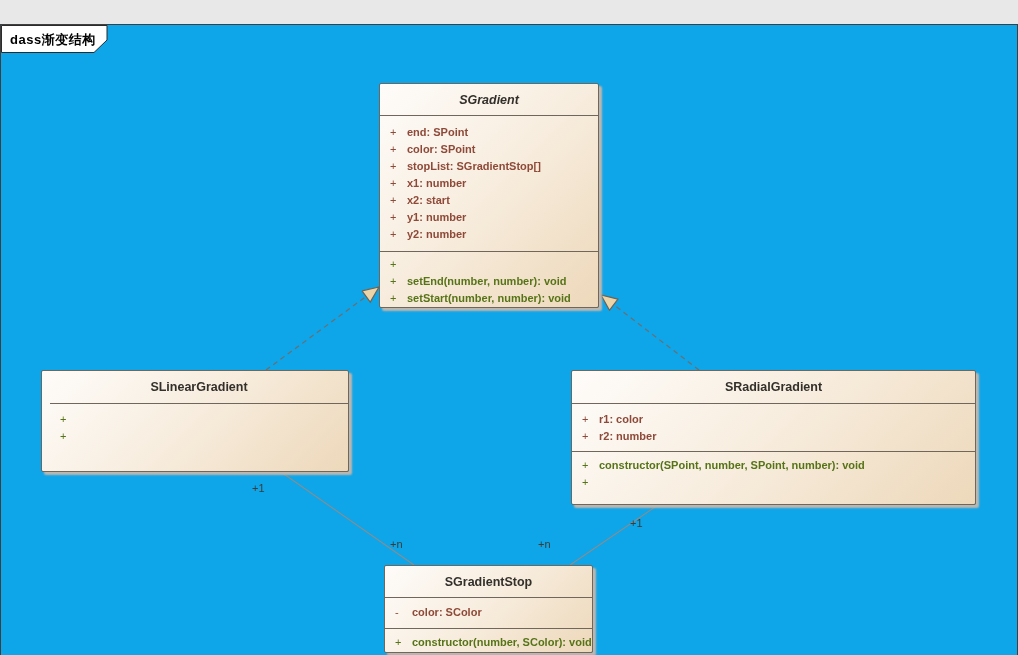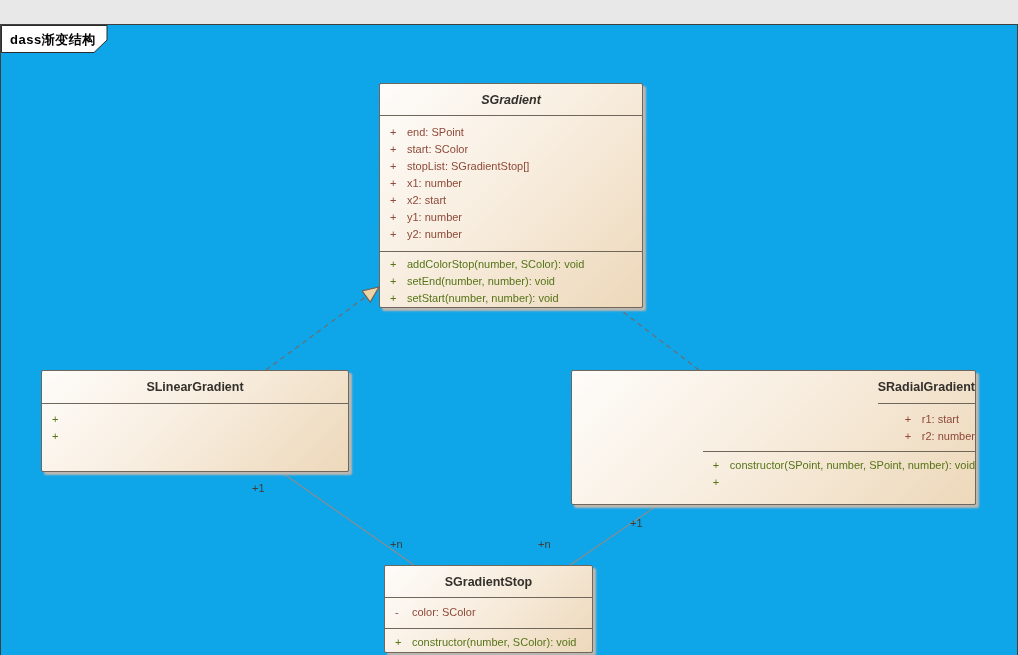--- a/index.html
+++ b/index.html
@@ -30,21 +30,21 @@
   .cls-title{
     flex:0 0 auto; display:flex; align-items:center; justify-content:center;
     font-size:12.5px; font-weight:bold; color:#33302b;
     border-bottom:1px solid #6f675c; box-sizing:border-box;
   }
   .cls-title.abstract{font-style:italic;}
   .comp{box-sizing:border-box; overflow:hidden;}
   .comp.ops-sep{border-top:1px solid #6f675c;}
   .row{display:flex; height:17px; line-height:17px; font-size:11px; white-space:nowrap;}
   .row .vis{flex:none; width:17px; padding-left:10px;}
-  .row .txt{flex:none;}
+  .row .txt{flex:none;font-weight:bold;}
   .attr-row{color:#8e4938;}
   .op-row{color:#567417;}
   .mult{position:absolute; font-size:11px; color:#3f3b35; white-space:nowrap;}
 </style>
 </head>
 <body>
 
 <div id="canvas">
 
   <svg id="wires" width="1018" height="655">
@@ -57,30 +57,30 @@
     <line class="gen-line" x1="698" y1="345" x2="600" y2="270" marker-end="url(#genArrow)"></line>
     <line class="assoc-line" x1="280" y1="447" x2="413" y2="540"></line>
     <line class="assoc-line" x1="657" y1="480" x2="569" y2="540"></line>
   </svg>
 
   <svg id="frame-tab-svg" width="120" height="32">
     <path d="M0.5,0.5 H106 V15 L93,27.5 H0.5 Z" fill="#ffffff" stroke="#2b2b2b" stroke-width="1"></path>
   </svg>
   <div id="frame-label">dass渐变结构</div>
 
-  <div class="cls" style="left:378px; top:58px; width:264px; height:225px;">
+  <div class="cls" style="left:378px; top:58px; width:220px; height:225px;">
     <div class="cls-title abstract" style="height:32px;">SGradient</div>
     <div class="comp" style="height:135px; padding-top:8px;">
       <div class="row attr-row">
         <span class="vis">+</span>
         <span class="txt">end: SPoint</span>
       </div>
       <div class="row attr-row">
         <span class="vis">+</span>
-        <span class="txt">start: SColor</span>
+        <span class="txt">color: SPoint</span>
       </div>
       <div class="row attr-row">
         <span class="vis">+</span>
         <span class="txt">stopList: SGradientStop[]</span>
       </div>
       <div class="row attr-row">
         <span class="vis">+</span>
         <span class="txt">x1: number</span>
       </div>
       <div class="row attr-row">
@@ -92,51 +92,50 @@
         <span class="txt">y1: number</span>
       </div>
       <div class="row attr-row">
         <span class="vis">+</span>
         <span class="txt">y2: number</span>
       </div>
     </div>
     <div class="comp ops-sep" style="flex:1; padding-top:4px;">
       <div class="row op-row">
         <span class="vis">+</span>
-        <span class="txt">addColorStop(number, SColor): void</span>
       </div>
       <div class="row op-row">
         <span class="vis">+</span>
         <span class="txt">setEnd(number, number): void</span>
       </div>
       <div class="row op-row">
         <span class="vis">+</span>
         <span class="txt">setStart(number, number): void</span>
       </div>
     </div>
   </div>
 
-  <div class="cls" style="left:40px; top:345px; width:308px; height:102px;">
+  <div class="cls" style="left:40px; top:345px; width:308px; height:102px;padding-left:8px;">
     <div class="cls-title" style="height:33px;">SLinearGradient</div>
     <div class="comp" style="flex:1; padding-top:7px;">
       <div class="row op-row">
         <span class="vis">+</span>
       </div>
       <div class="row op-row">
         <span class="vis">+</span>
       </div>
     </div>
   </div>
 
-  <div class="cls" style="left:570px; top:345px; width:405px; height:135px;align-items:flex-end;">
+  <div class="cls" style="left:570px; top:345px; width:405px; height:135px;">
     <div class="cls-title" style="height:33px;">SRadialGradient</div>
     <div class="comp" style="height:47px; padding-top:7px;">
       <div class="row attr-row">
         <span class="vis">+</span>
-        <span class="txt">r1: start</span>
+        <span class="txt">r1: color</span>
       </div>
       <div class="row attr-row">
         <span class="vis">+</span>
         <span class="txt">r2: number</span>
       </div>
     </div>
     <div class="comp ops-sep" style="flex:1; padding-top:5px;">
       <div class="row op-row">
         <span class="vis">+</span>
         <span class="txt">constructor(SPoint, number, SPoint, number): void</span>

